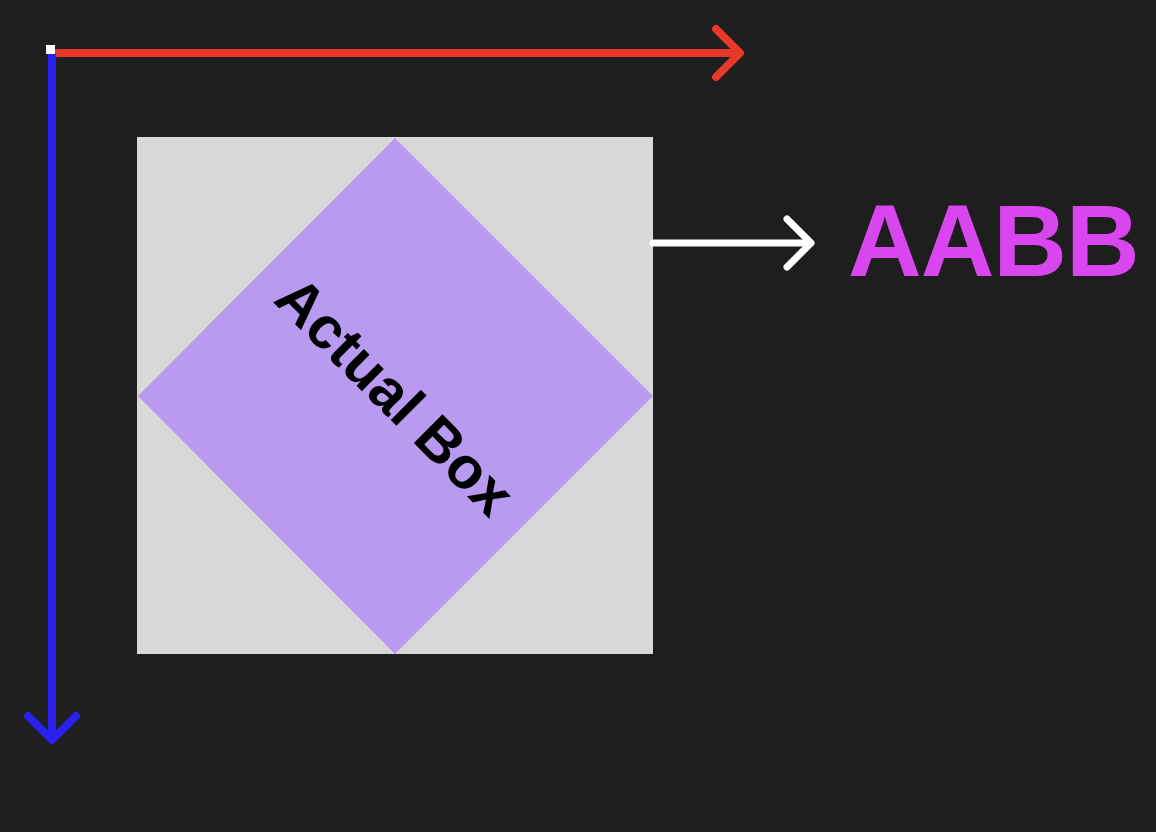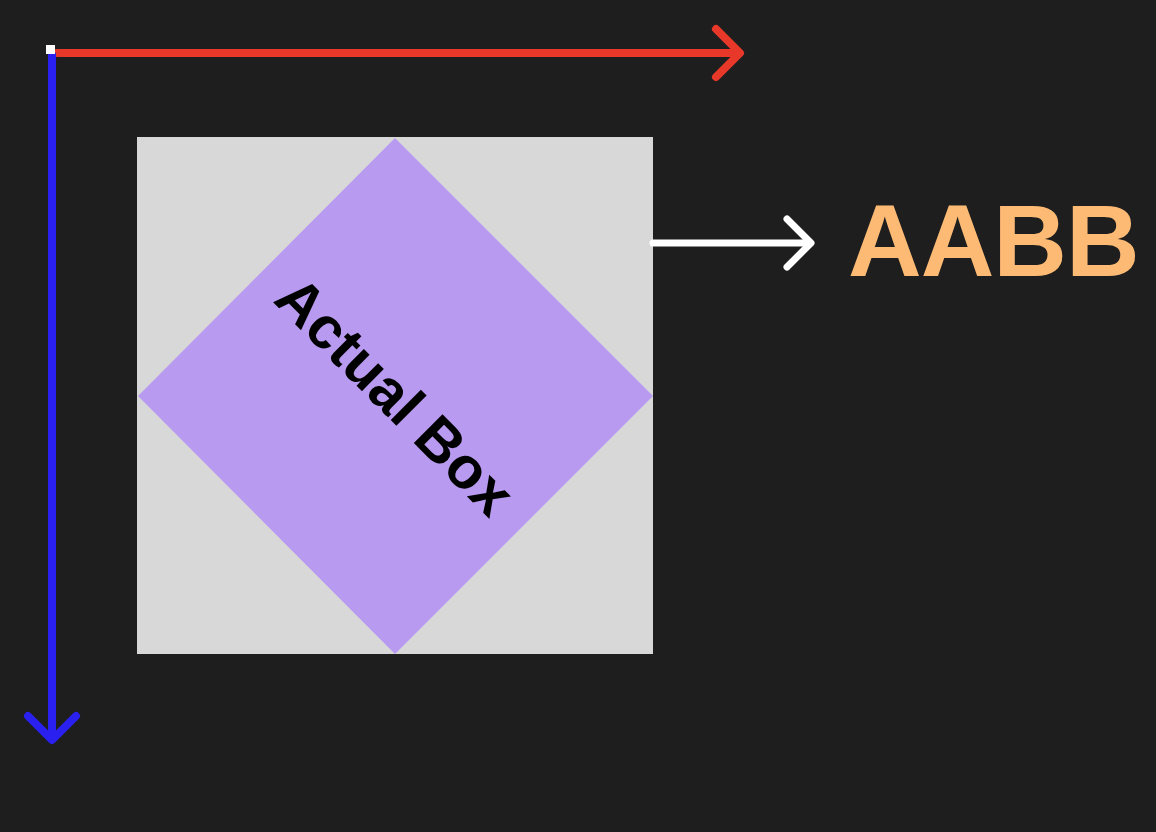--- a/index.html
+++ b/index.html
@@ -77,15 +77,15 @@
     <rect id="origin-marker" x="46" y="45" width="9" height="9" fill="#ffffff"></rect>
 
     <g>
       <line id="callout-line" x1="653" y1="243" x2="807" y2="243" stroke="#ffffff" stroke-width="7" stroke-linecap="round"></line>
       <polyline id="callout-head" points="787,267 811,243 787,219" fill="none" stroke="#ffffff" stroke-width="7" stroke-linecap="round" stroke-linejoin="round"></polyline>
     </g>
   </svg>
 
   <div class="label-actual-box" style="left: 395px; top: 396px; color: rgb(0, 0, 0); transform: translate(-50%, -50%) rotate(45deg);">Actual Box</div>
 
-  <div class="label-aabb" style="color: #fdba74;">AABB</div>
+  <div class="label-aabb" style="color: #d946ef;">AABB</div>
 
 </div>
 
 </body></html>

